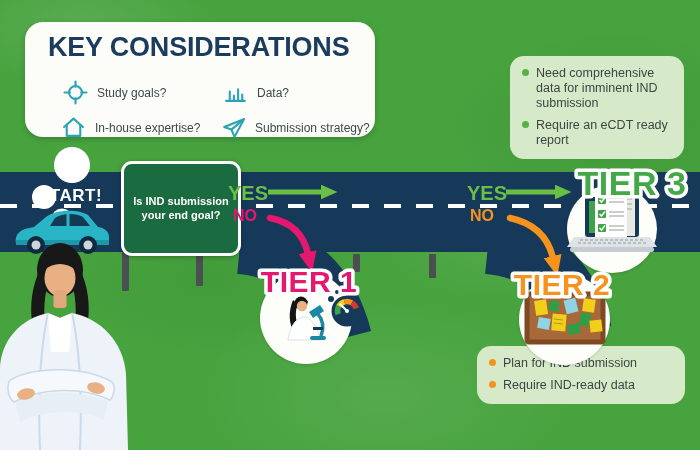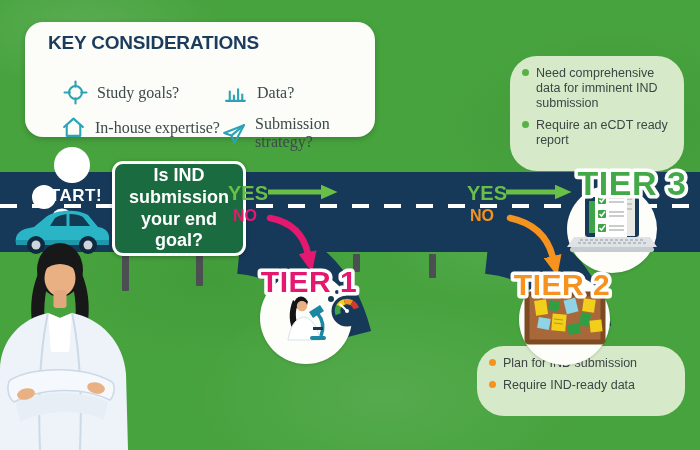--- a/index.html
+++ b/index.html
@@ -19,21 +19,21 @@
   .post{position:absolute;width:7px;background:#4b4f52;border-radius:1px;}
   #post1a{left:122px;top:252px;height:39px;}
   #post1b{left:196px;top:252px;height:34px;}
   #post2a{left:353px;top:254px;height:18px;}
   #post2b{left:429px;top:254px;height:24px;}
 
   
   .sign{position:absolute;background:#1b6b41;border:3px solid #fff;border-radius:11px;
     color:#fff;font-weight:700;text-align:center;display:flex;align-items:center;justify-content:center;
     box-shadow:0 1px 4px rgba(0,0,0,.3);line-height:1.22;}
-  #sign1{left:112px;top:161px;width:100px;height:89px;font-size:18px;padding:0 14px;}
+  #sign1{left:121px;top:161px;width:100px;height:89px;font-size:11px;padding:0 7px;}
   #sign2{left:345px;top:156px;width:111px;height:100px;font-size:13px;padding:0 3px;}
 
   
   .road-label{position:absolute;font-weight:700;}
   #start-label{left:38px;top:186px;color:#fff;font-size:17px;letter-spacing:.5px;}
   .yes{color:#6abf47;font-size:20px;}
   .no-pink{color:#e5186f;font-size:16px;}
   .no-orange{color:#f6921e;font-size:16px;}
   #yes1{left:228px;top:182px;}
   #no1{left:233px;top:207px;}
@@ -51,38 +51,38 @@
   .tier-title{font-family:"Liberation Sans",sans-serif;font-weight:700;stroke:#fff;stroke-width:7px;
     stroke-linejoin:round;paint-order:stroke;letter-spacing:.5px;}
   #tier1-title-svg{left:254px;top:262px;}
   #tier2-title-svg{left:507px;top:265px;}
   #tier3-title-svg{left:564px;top:162px;}
   .t1{fill:#e5186f;font-size:30px;}
   .t2{fill:#f6921e;font-size:30px;}
   .t3{fill:#43a948;font-size:34px;}
 
   
-  .bullet-box{position:absolute;background:#d6eac9;border-radius:27px;padding:10px 12px 16px 12px;}
+  .bullet-box{position:absolute;background:#d6eac9;border-radius:14px;padding:10px 12px 4px 12px;}
   .bullet-box ul{list-style:none;margin:0;padding:0;}
   .bullet-box li{display:flex;gap:7px;margin-bottom:7px;font-size:12.5px;line-height:1.2;color:#3d4645;}
   .dot{width:7px;height:7px;border-radius:50%;flex:0 0 7px;margin-top:3px;}
   .dot-green{background:#57b246;}
   .dot-pink{background:#e5186f;}
   .dot-orange{background:#f6921e;}
   #tier3-box{left:510px;top:56px;width:150px;}
   #tier1-box{left:209px;top:351px;width:228px;}
   #tier2-box{left:477px;top:346px;width:184px;}
 
   
   .key-panel{position:absolute;left:25px;top:22px;width:350px;height:115px;background:#fcfcf9;
     border-radius:18px;box-shadow:0 2px 6px rgba(0,0,0,.2);}
-  .key-title{position:absolute;left:23px;top:10px;font-size:19px;font-weight:700;color:#1b3c5d;letter-spacing:-.2px;}
+  .key-title{position:absolute;left:23px;top:10px;font-size:27px;font-weight:700;color:#1b3c5d;letter-spacing:-.2px;}
   .kc-item{position:absolute;display:flex;align-items:center;gap:9px;}
   .kc-item svg{width:25px;height:25px;flex:0 0 25px;}
-  .kc-label{font-size:16px;color:#3c4a4a;font-family:Liberation Serif, serif;}
+  .kc-label{font-size:12px;color:#3c4a4a;}
   #kc1{left:38px;top:58px;}
   #kc2{left:198px;top:58px;}
   #kc3{left:36px;top:93px;}
   #kc4{left:196px;top:93px;}
 </style>
 </head>
 <body>
 
 <div class="stage">
 

